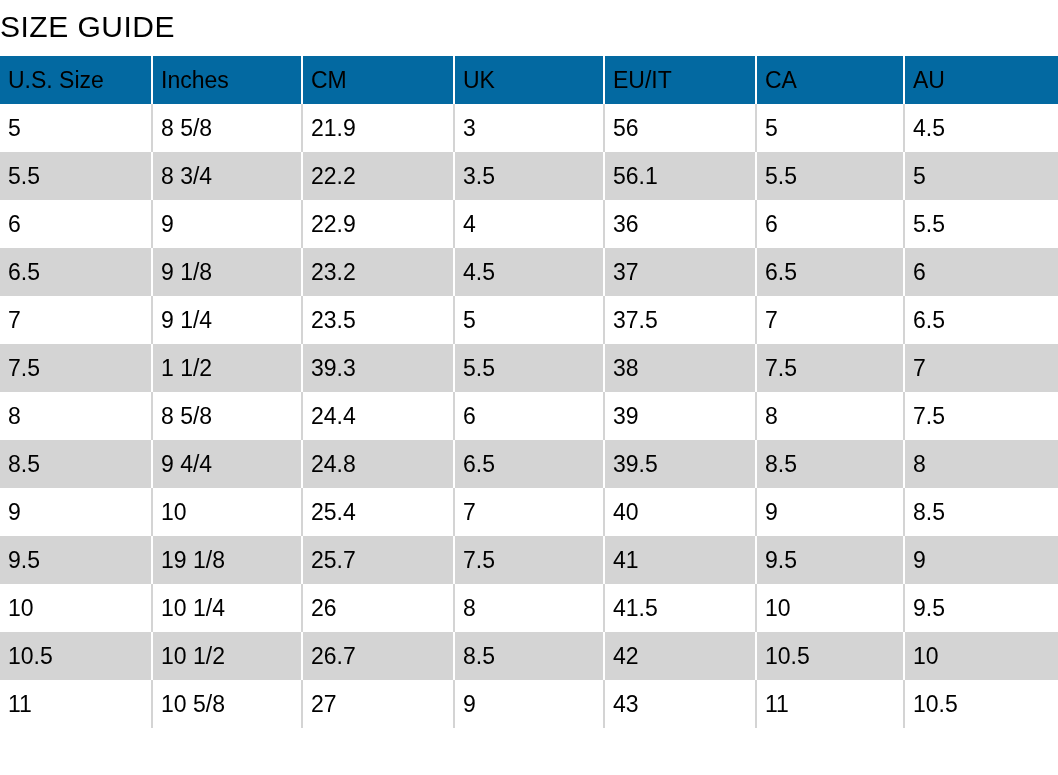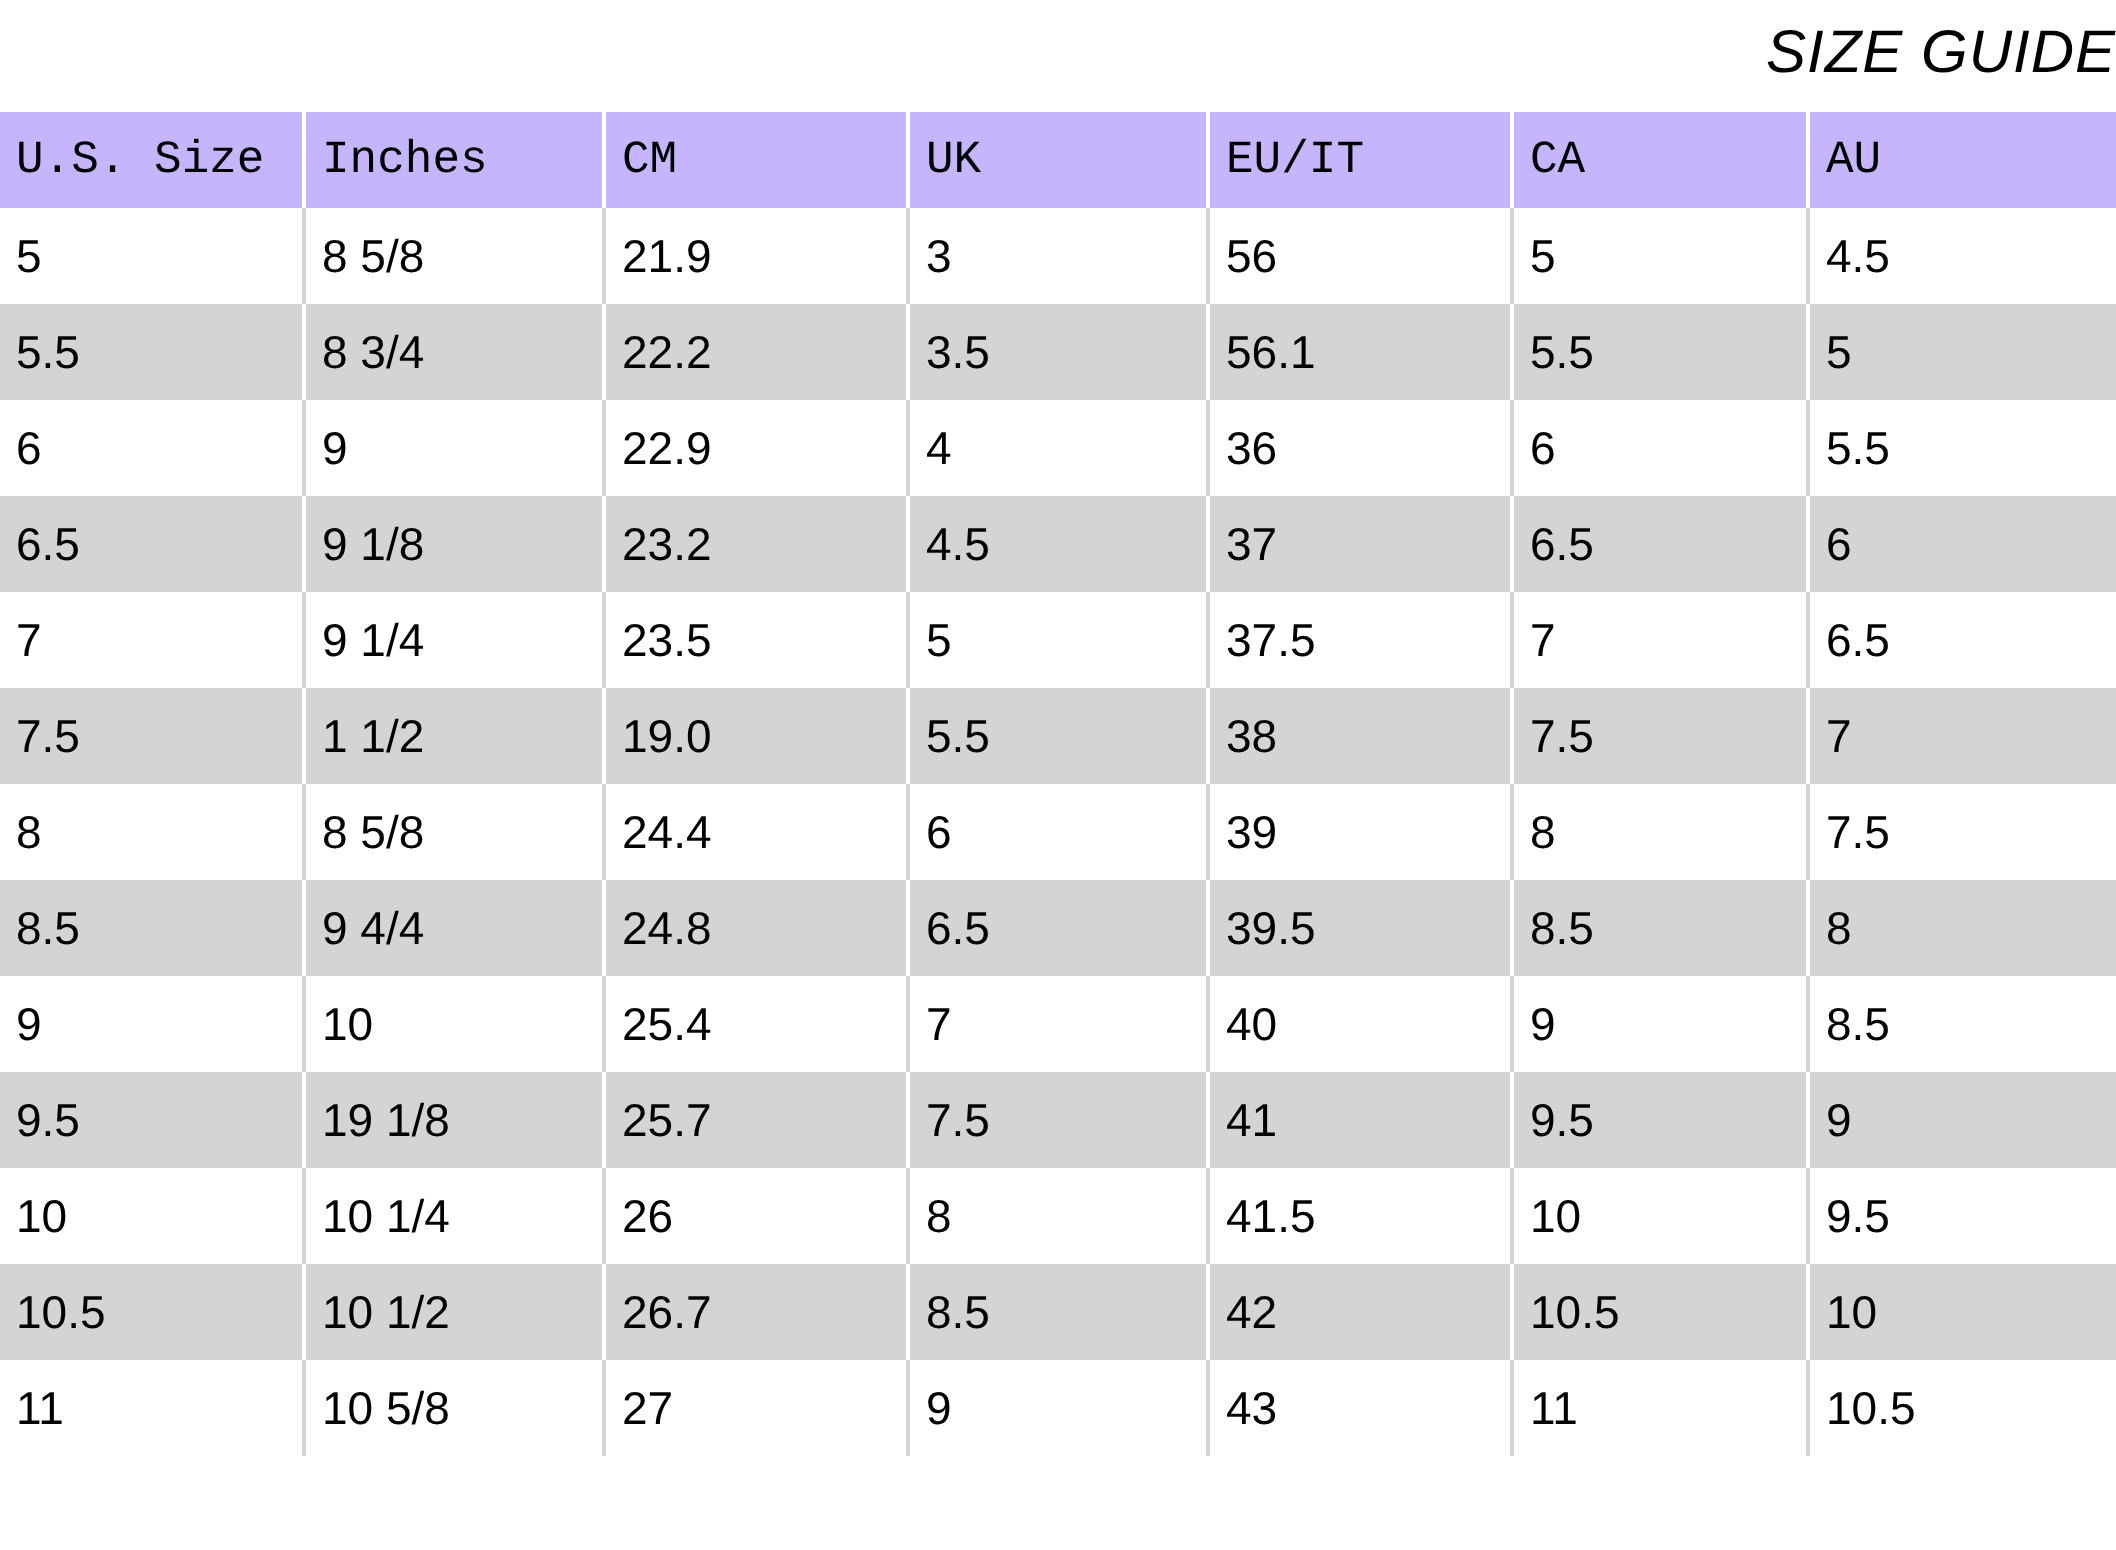--- a/index.html
+++ b/index.html
@@ -12,27 +12,26 @@
     height: 775px;
     font-family: "Liberation Sans", sans-serif;
     color: #000000;
     overflow: hidden;
   }
   .size-guide {
     width: 1058px;
     box-sizing: border-box;
   }
   .title {
-    text-align: right;
+    text-align: left;
     font-size: 30px;
     font-weight: 400;
     line-height: 1;
     padding: 12px 0 14px 0;
     letter-spacing: 0.5px;
-    font-style: italic;
   }
   table.guide-table {
     width: 100%;
     border-collapse: collapse;
     table-layout: fixed;
     font-size: 23px;
   }
   table.guide-table col.c0 { width: 152px; }
   table.guide-table col.c1 { width: 150px; }
   table.guide-table col.c2 { width: 152px; }
@@ -49,22 +48,21 @@
     line-height: 48px;
     border-right: 2px solid #ffffff;
     white-space: nowrap;
     overflow: hidden;
   }
   table.guide-table th:last-child,
   table.guide-table td:last-child {
     border-right: none;
   }
   tr.head-row {
-    background: #c4b5fd;
-    font-family: Liberation Mono, monospace;
+    background: #0369a1;
   }
   tr.row-light {
     background: #ffffff;
   }
   tr.row-dark {
     background: #d4d4d4;
   }
   tr.row-light td {
     border-right: 2px solid #d4d4d4;
   }
@@ -142,21 +140,21 @@
         <td>9 1/4</td>
         <td>23.5</td>
         <td>5</td>
         <td>37.5</td>
         <td>7</td>
         <td>6.5</td>
       </tr>
       <tr class="row-dark">
         <td>7.5</td>
         <td>1 1/2</td>
-        <td>19.0</td>
+        <td>39.3</td>
         <td>5.5</td>
         <td>38</td>
         <td>7.5</td>
         <td>7</td>
       </tr>
       <tr class="row-light">
         <td>8</td>
         <td>8 5/8</td>
         <td>24.4</td>
         <td>6</td>

